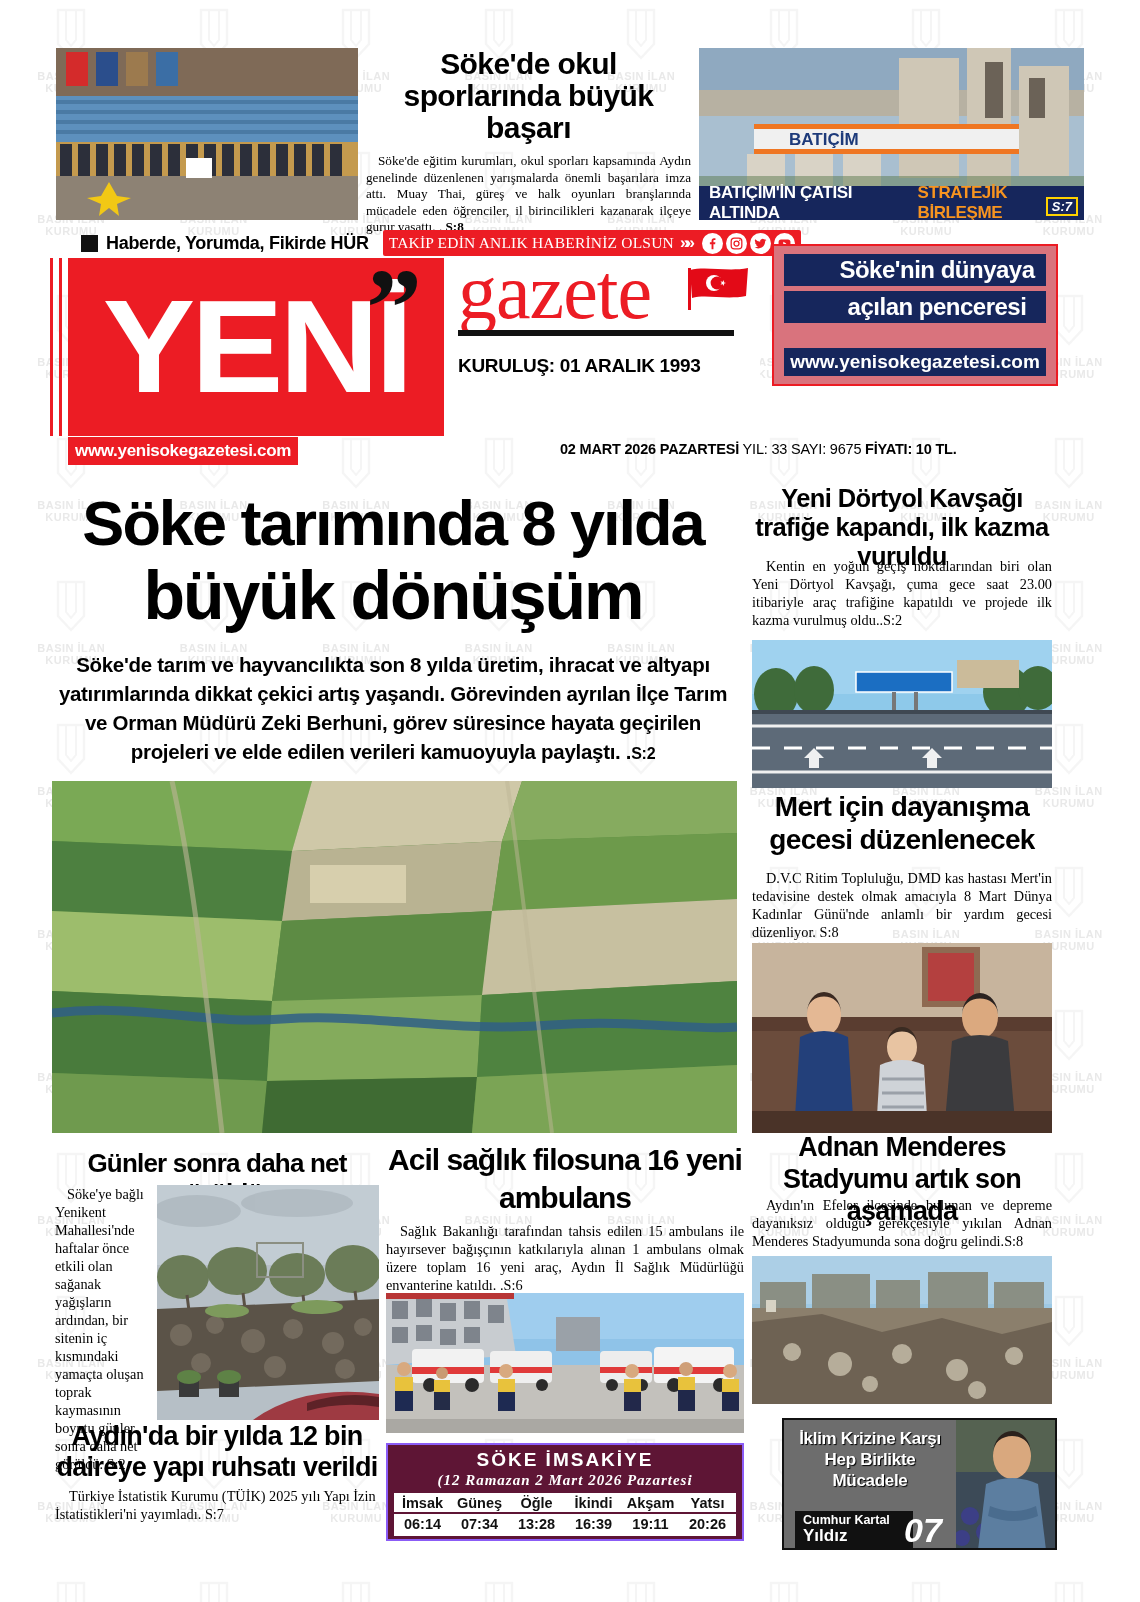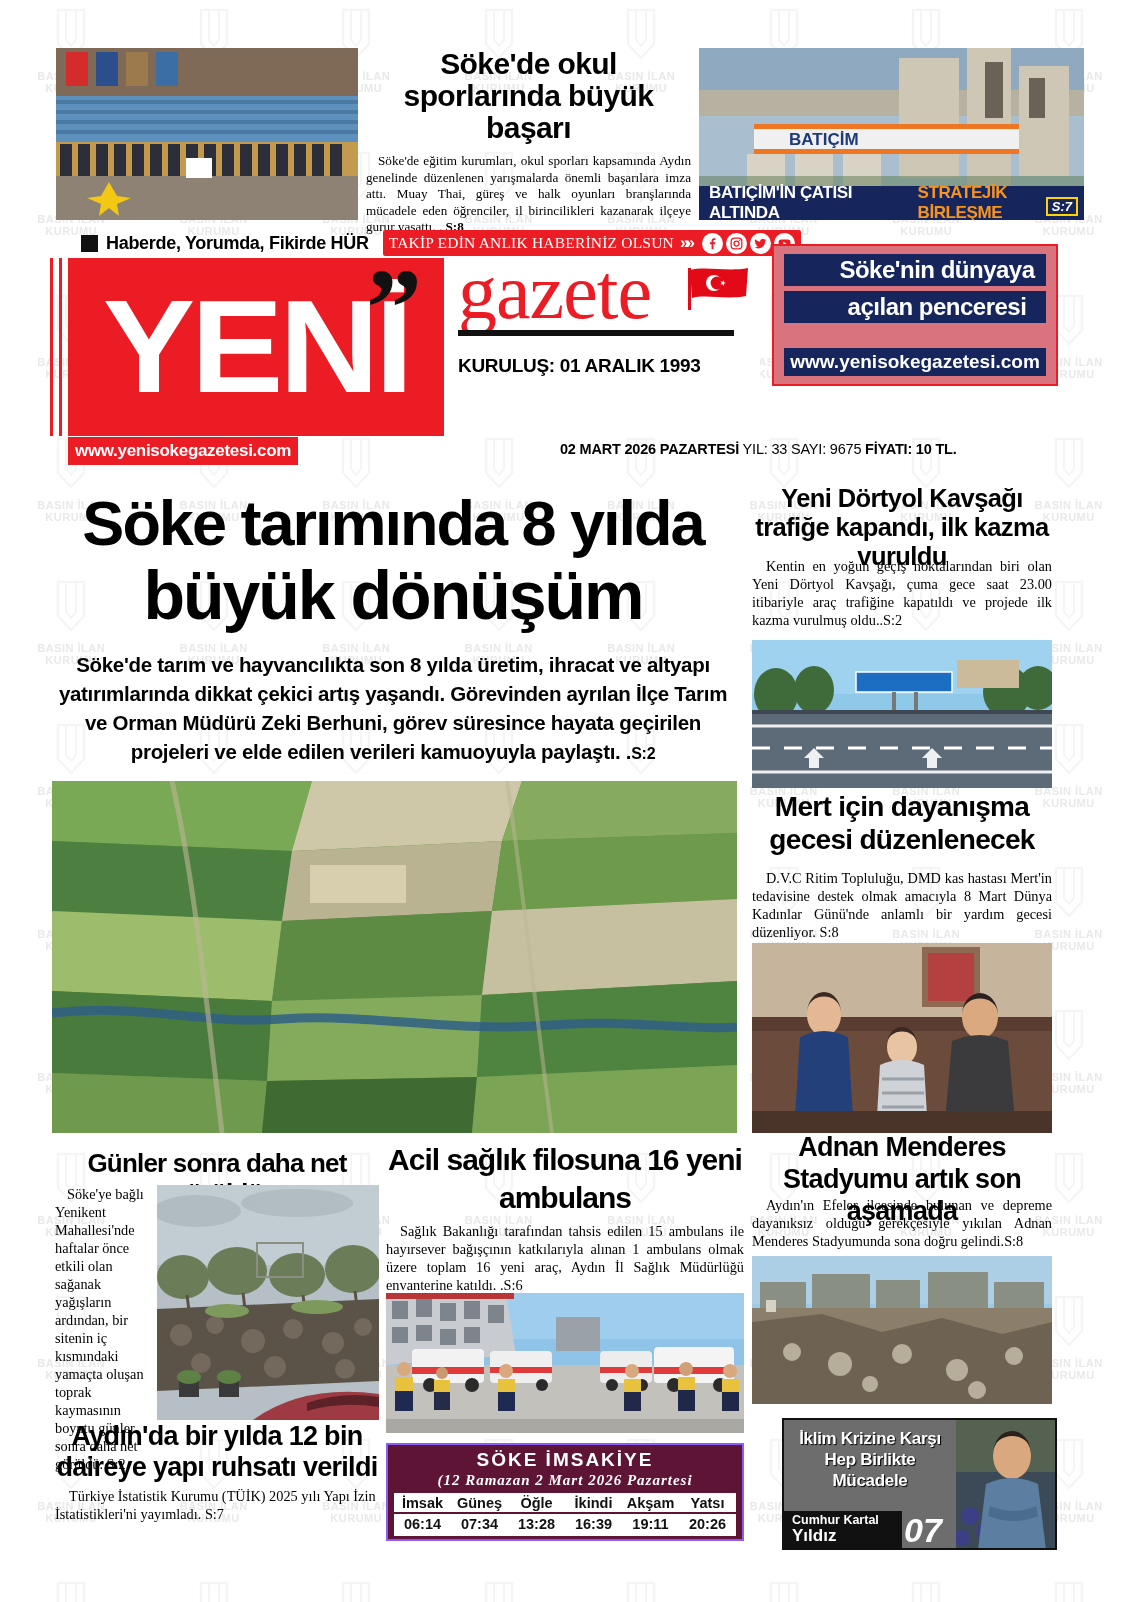--- a/index.html
+++ b/index.html
@@ -256,21 +256,21 @@
     background: #6d6d6d; border: 2px solid #111; display: flex;
     overflow: hidden;
   }
   .colbox-left { width: 172px; position: relative; padding: 8px 6px 0 6px; }
   .colbox-title {
     color: #fff; font-weight: bold; font-size: 17px;
     line-height: 21px; text-align: center; letter-spacing: -.3px;
     text-shadow: 1px 1px 1px #000;
   }
   .colbox-name {
-    position: absolute; left: 0; bottom: 0; width: 118px;
+    position: absolute; left: 11px; bottom: 0; width: 118px;
     background: #111; color: #fff; padding: 2px 6px 3px 8px;
   }
   .colbox-name .n1 { font-size: 12.5px; font-weight: bold; line-height: 14px; }
   .colbox-name .n2 { font-size: 17px; font-weight: bold; line-height: 18px; }
   .colbox-pagenum {
     position: absolute; left: 120px; bottom: 0;
     color: #fff; font-weight: bold; font-style: italic; font-size: 34px;
     line-height: 36px;
   }
   .colbox-right {

